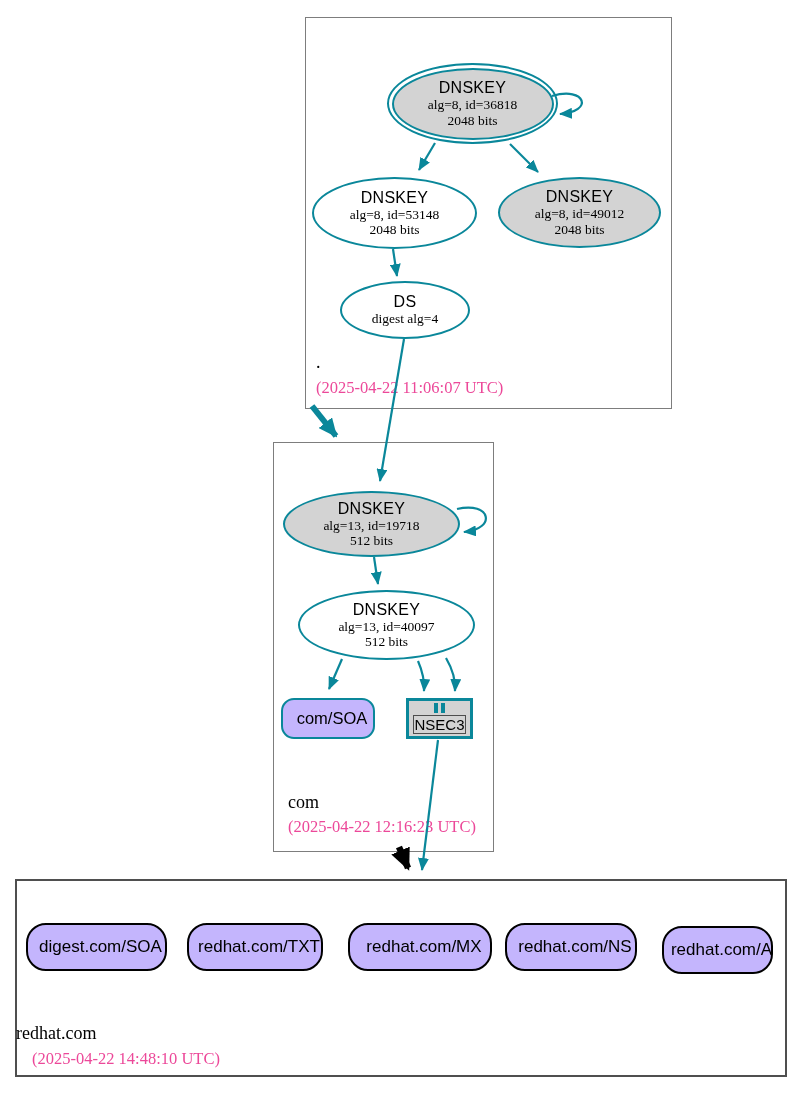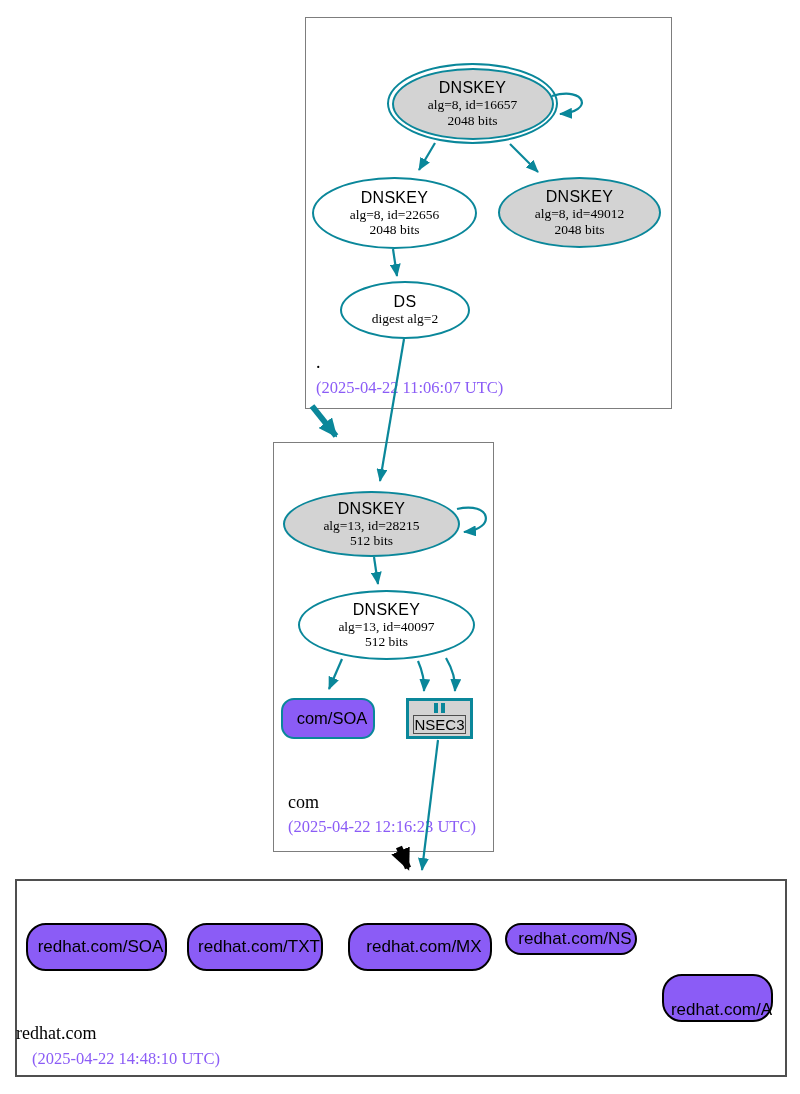--- a/index.html
+++ b/index.html
@@ -10,33 +10,33 @@
     --target-zone-box-border:#4f4f4f;
   }
   html,body{margin:0;padding:0;background:#ffffff;}
   .canvas{
     position:relative;width:800px;height:1094px;background:#ffffff;
     font-family:"Liberation Sans",sans-serif;overflow:hidden;
   }
   .zone-box{position:absolute;border:1px solid var(--zone-box-border);background:transparent;z-index:1;}
   .zone-box.target{border:2px solid var(--target-zone-box-border);}
   .zone-label{position:absolute;font-family:"Liberation Serif",serif;font-size:18px;color:#000;z-index:2;}
-  .zone-ts{position:absolute;font-family:"Liberation Serif",serif;font-size:16.5px;color:#8b5cf6;z-index:2;white-space:nowrap;}
+  .zone-ts{position:absolute;font-family:"Liberation Serif",serif;font-size:16.5px;color:#ec4899;z-index:2;white-space:nowrap;}
   svg.edges{position:absolute;left:0;top:0;z-index:5;pointer-events:none;}
   .edge{stroke:var(--teal);stroke-width:2.2;fill:none;}
   .edge.thick{stroke-width:6;}
   .edge.black{stroke:#000;stroke-width:6.5;}
   .node{position:absolute;box-sizing:border-box;z-index:3;display:flex;flex-direction:column;align-items:center;justify-content:center;text-align:center;color:#000;}
   .ellipse{border:2.2px solid var(--teal);border-radius:50%;background:var(--node-fill-white);}
   .ellipse.gray{background:var(--node-fill-gray);}
   .ksk-outer{border:2.4px solid var(--teal);border-radius:50%;background:var(--node-fill-white);padding:0;}
   .ksk-inner{position:absolute;left:2.5px;top:2.5px;right:2.5px;bottom:2.5px;border:2.4px solid var(--teal);border-radius:50%;background:var(--node-fill-gray);display:flex;flex-direction:column;align-items:center;justify-content:center;text-align:center;}
   .ntitle{font-size:16px;line-height:18px;letter-spacing:.3px;}
   .nattr{font-family:"Liberation Serif",serif;font-size:13.5px;line-height:15.5px;}
-  .rrset{border:2px solid #000;border-radius:20px;background:#8b5cf6;font-size:17px;padding-left:8px;}
+  .rrset{border:2px solid #000;border-radius:20px;background:#c4b5fd;font-size:17px;padding-left:8px;}
   .rrset.teal{border:2.2px solid var(--teal);border-radius:13px;font-size:16.5px;}
   .nsec3{border:3px solid var(--teal);background:var(--node-fill-gray);padding:2px;display:flex;flex-direction:column;}
   .nsec3-row{display:flex;gap:3px;height:10px;flex:0 0 auto;}
   .nsec3-cell{flex:1;border:2px solid var(--teal);background:var(--node-fill-gray);box-sizing:border-box;}
   .nsec3-label{margin-top:2px;flex:1;border:1px solid #4d4d4d;background:var(--node-fill-gray);display:flex;align-items:center;justify-content:center;font-size:15px;color:#000;}
 </style>
 </head>
 <body>
 
 <div class="canvas">
@@ -79,45 +79,45 @@
     <path class="edge" d="M 342 659 L 329 689" marker-end="url(#mTeal)"></path>
     <path class="edge" d="M 418 661 Q 425 677, 424 691" marker-end="url(#mTeal)"></path>
     <path class="edge" d="M 446 658 Q 456 675, 455 691" marker-end="url(#mTeal)"></path>
     <path class="edge" d="M 438 740 L 422 870" marker-end="url(#mTeal)"></path>
     <path class="edge black" d="M 399 847 L 408 868" marker-end="url(#mBlackBig)"></path>
   </svg>
 
   <div class="node ksk-outer" style="left:387px;top:63px;width:171px;height:81px;">
     <div class="ksk-inner">
       <div class="ntitle">DNSKEY</div>
-      <div class="nattr">alg=8, id=16657</div>
+      <div class="nattr">alg=8, id=36818</div>
       <div class="nattr">2048 bits</div>
     </div>
   </div>
 
   <div class="node ellipse" style="left:312px;top:177px;width:165px;height:72px;">
     <div class="ntitle">DNSKEY</div>
-    <div class="nattr">alg=8, id=22656</div>
+    <div class="nattr">alg=8, id=53148</div>
     <div class="nattr">2048 bits</div>
   </div>
 
   <div class="node ellipse gray" style="left:498px;top:177px;width:163px;height:71px;">
     <div class="ntitle">DNSKEY</div>
     <div class="nattr">alg=8, id=49012</div>
     <div class="nattr">2048 bits</div>
   </div>
 
   <div class="node ellipse" style="left:340px;top:281px;width:130px;height:58px;">
     <div class="ntitle">DS</div>
-    <div class="nattr">digest alg=2</div>
+    <div class="nattr">digest alg=4</div>
   </div>
 
   <div class="node ellipse gray" style="left:283px;top:491px;width:177px;height:66px;">
     <div class="ntitle">DNSKEY</div>
-    <div class="nattr">alg=13, id=28215</div>
+    <div class="nattr">alg=13, id=19718</div>
     <div class="nattr">512 bits</div>
   </div>
 
   <div class="node ellipse" style="left:298px;top:590px;width:177px;height:70px;">
     <div class="ntitle">DNSKEY</div>
     <div class="nattr">alg=13, id=40097</div>
     <div class="nattr">512 bits</div>
   </div>
 
   <div class="node rrset teal" style="left:281px;top:698px;width:94px;height:41px;">
@@ -126,28 +126,28 @@
 
   <div class="node nsec3" style="left:406px;top:698px;width:67px;height:41px;">
     <div class="nsec3-row">
       <div class="nsec3-cell"></div>
       <div class="nsec3-cell"></div>
     </div>
     <div class="nsec3-label">NSEC3</div>
   </div>
 
   <div class="node rrset" style="left:26px;top:923px;width:141px;height:48px;">
-    <span>redhat.com/SOA</span>
+    <span>digest.com/SOA</span>
   </div>
   <div class="node rrset" style="left:187px;top:923px;width:136px;height:48px;">
     <span>redhat.com/TXT</span>
   </div>
   <div class="node rrset" style="left:348px;top:923px;width:144px;height:48px;">
     <span>redhat.com/MX</span>
   </div>
-  <div class="node rrset" style="left:505px;top:923px;width:132px;height:32px;align-items:center;">
+  <div class="node rrset" style="left:505px;top:923px;width:132px;height:48px;align-items:center;">
     <span>redhat.com/NS</span>
   </div>
-  <div class="node rrset" style="left:662px;top:974px;width:111px;height:48px;justify-content:flex-end;">
+  <div class="node rrset" style="left:662px;top:926px;width:111px;height:48px;">
     <span>redhat.com/A</span>
   </div>
 
 </div>
 
 </body></html>

